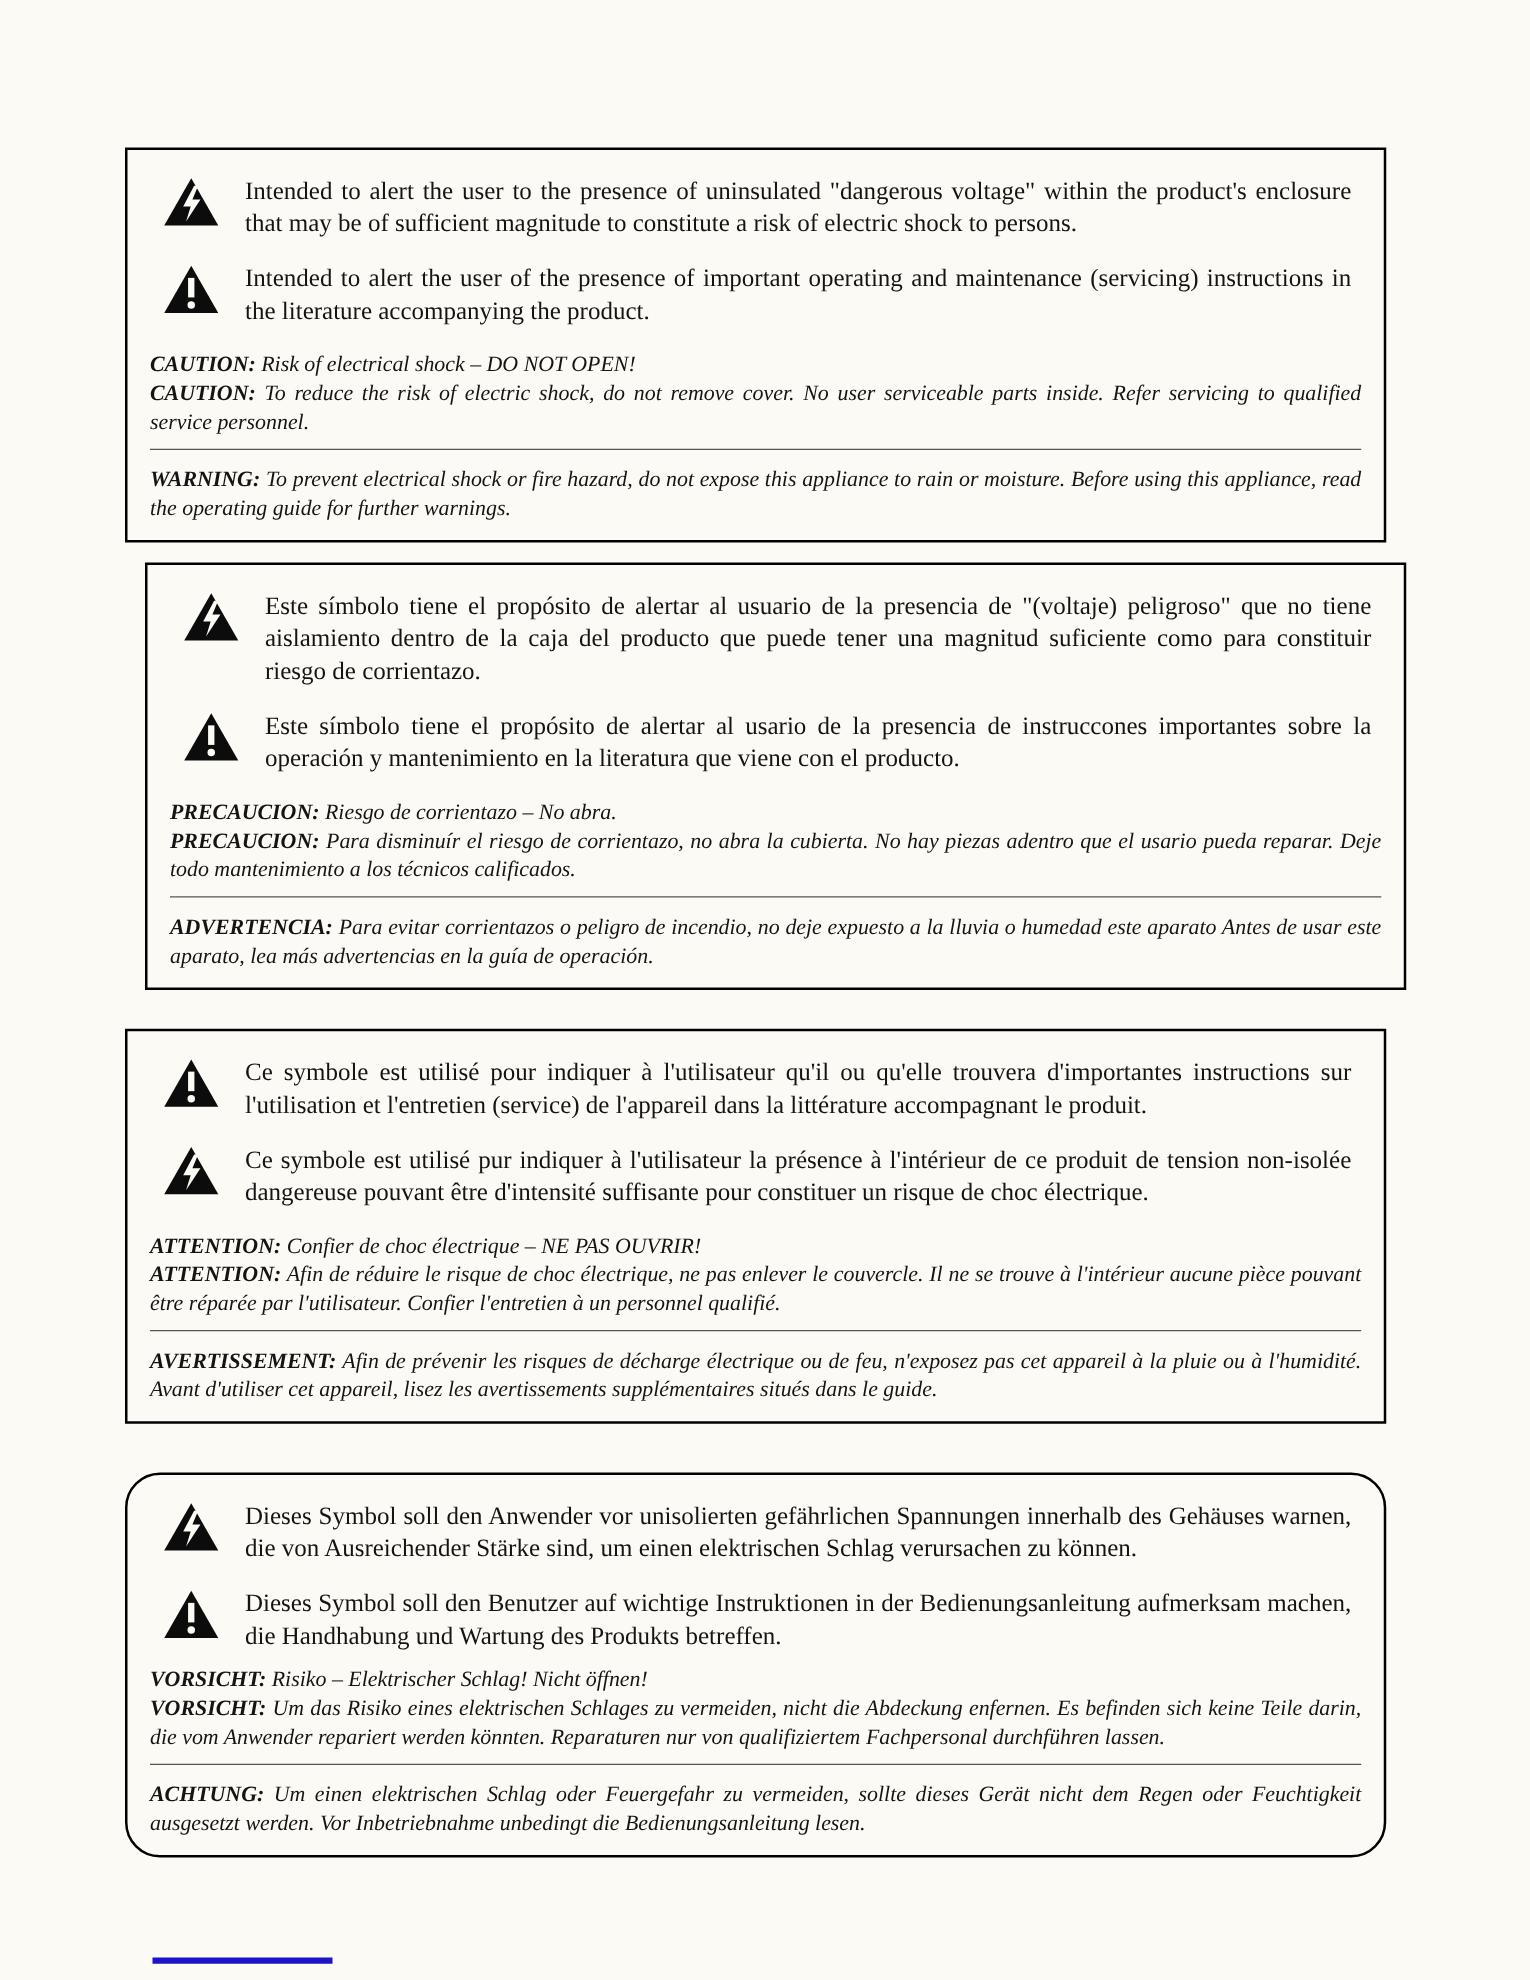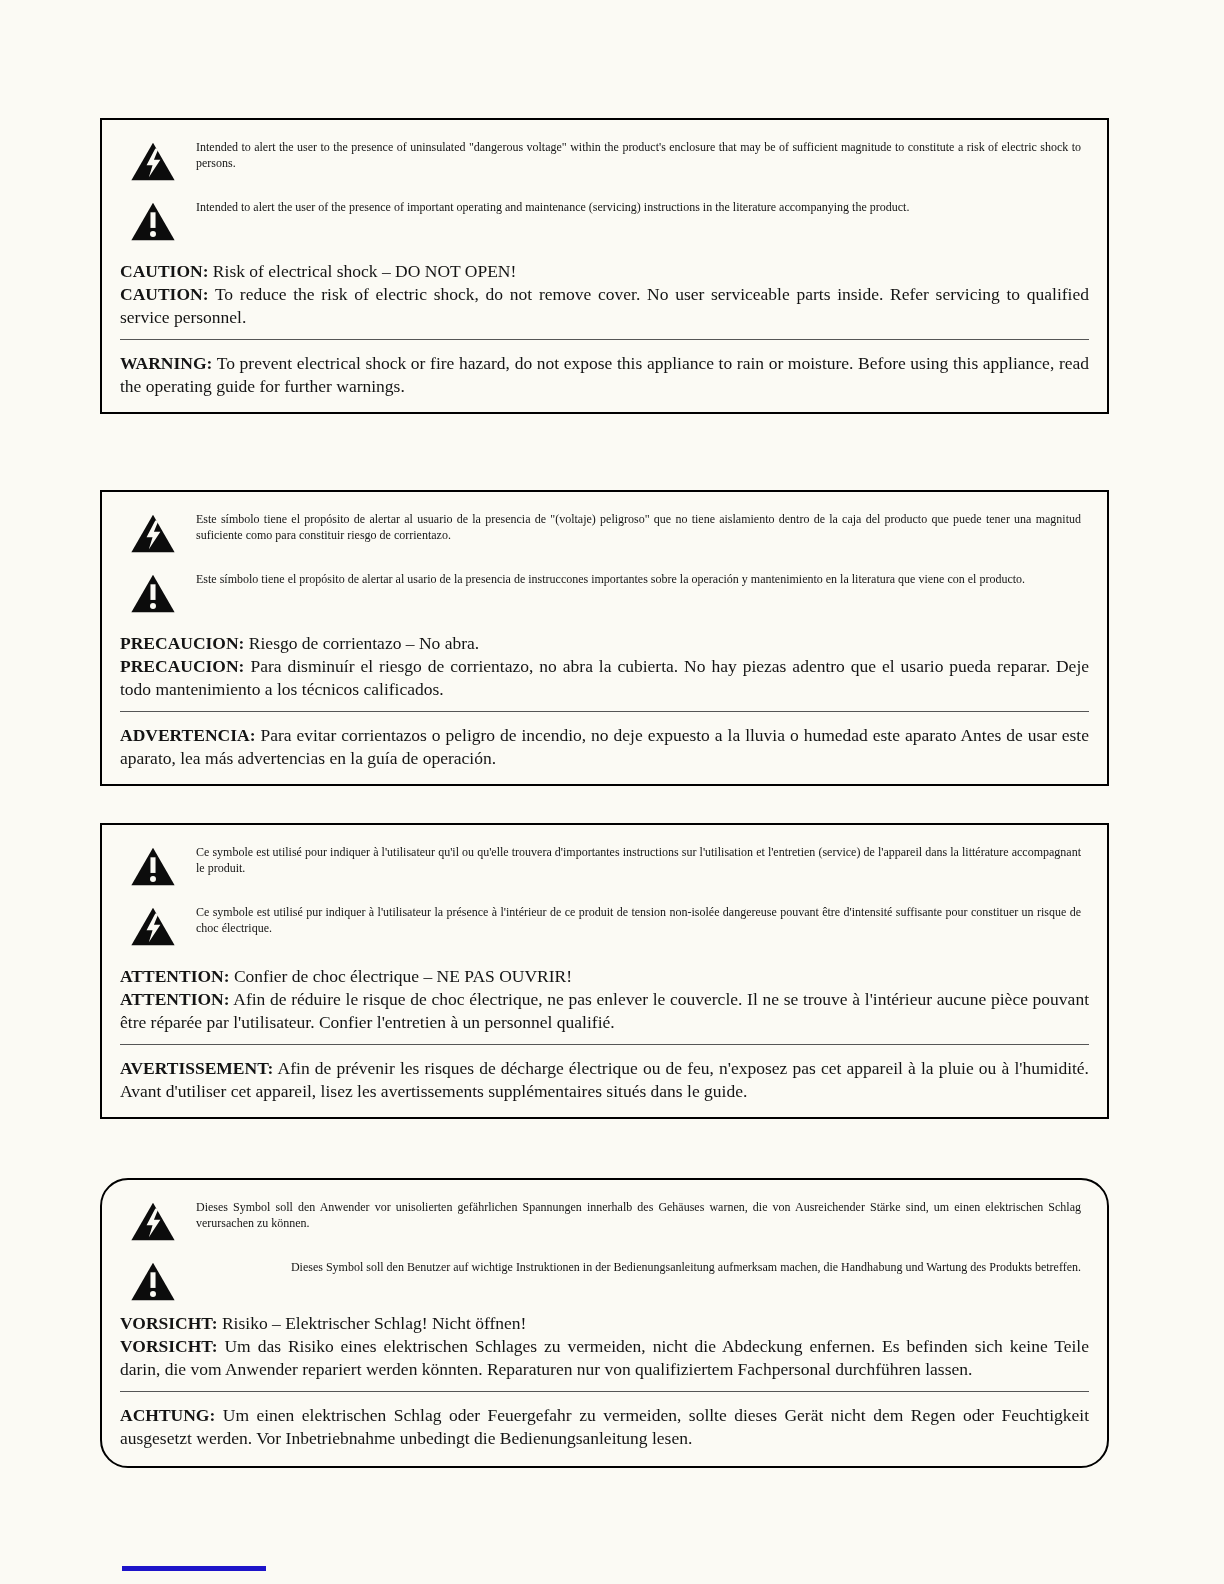--- a/index.html
+++ b/index.html
@@ -12,22 +12,22 @@
   .page { position:relative; width:1224px; height:1584px; overflow:hidden; }
   .warn-box {
     position:absolute; left:100px; width:1009px;
     border:2px solid #000;
     padding:20px 18px 14px 18px;
     background:#fbfaf4;
   }
   .sym-row { display:flex; align-items:flex-start; gap:20px; margin:0 8px 18px 10px; }
   .sym { flex:0 0 46px; padding-top:1px; }
   .sym svg { display:block; }
-  .sym-text { text-align:justify; font-size:12px; line-height:1.3; }
-  .caution { font-size:17.5px; line-height:1.3; text-align:justify; margin:0; }
+  .sym-text { text-align:justify; font-size:20px; line-height:1.3; }
+  .caution { font-size:17.5px; line-height:1.3; text-align:justify; margin:0;font-style:italic; }
   .lbl { font-weight:bold; }
   .rule { border:none; border-top:1px solid #555; margin:11px 0 12px 0; }
   .footer-rule { position:absolute; left:122px; top:1566px; width:144px; height:5px; background:#1d14c9; }
 </style>
 </head>
 <body>
 
 <div class="page">
 
   <section class="warn-box" style="top:118px; min-height:290px;">
@@ -49,21 +49,21 @@
           </svg>
       </span>
       <p class="sym-text">Intended to alert the user of the presence of important operating and maintenance (servicing) instructions in the literature accompanying the product.</p>
     </div>
     <p class="caution"><span class="lbl">CAUTION:</span> <span>Risk of electrical shock – DO NOT OPEN!</span></p>
     <p class="caution"><span class="lbl">CAUTION:</span> <span>To reduce the risk of electric shock, do not remove cover. No user serviceable parts inside. Refer servicing to qualified service personnel.</span></p>
     <hr class="rule">
     <p class="caution"><span class="lbl">WARNING:</span> <span>To prevent electrical shock or fire hazard, do not expose this appliance to rain or moisture. Before using this appliance, read the operating guide for further warnings.</span></p>
   </section>
 
-  <section class="warn-box" style="top:490px; min-height:292px;">
+  <section class="warn-box" style="top:450px; min-height:292px;margin-left:16px;">
     <div class="sym-row">
       <span class="sym">
         <svg viewBox="0 0 100 88" width="46" height="41">
             <polygon points="50,3 97,85 3,85" fill="#0c0c0c"></polygon>
             <polygon points="55,16 36,52 49,52 41,78 66,40 52,40 62,16" fill="#fbfaf4"></polygon>
           </svg>
       </span>
       <p class="sym-text">Este símbolo tiene el propósito de alertar al usuario de la presencia de "(voltaje) peligroso" que no tiene aislamiento dentro de la caja del producto que puede tener una magnitud suficiente como para constituir riesgo de corrientazo.</p>
     </div>
     <div class="sym-row">

